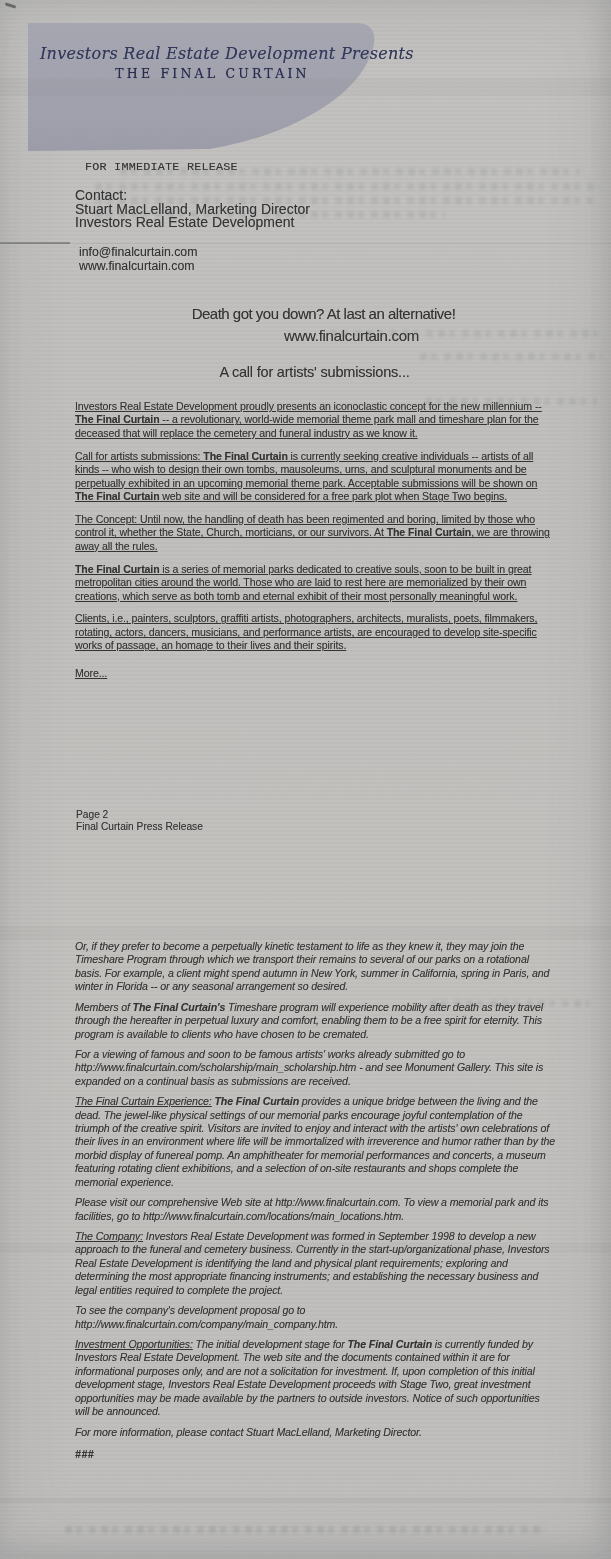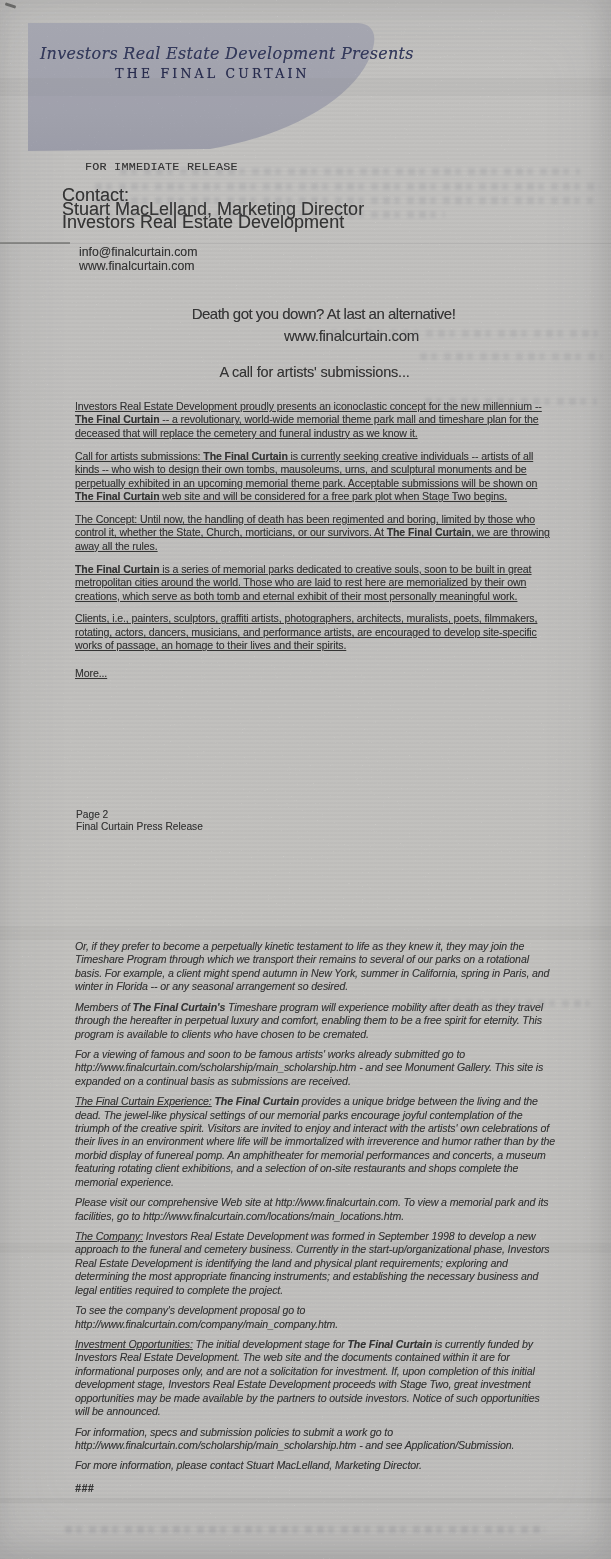--- a/index.html
+++ b/index.html
@@ -33,21 +33,21 @@
     white-space:nowrap;
   }
   .corner-mark{
     position:absolute;left:5px;top:4px;width:11px;height:3px;
     background:#5a5a58;transform:rotate(18deg);opacity:.75;border-radius:1px;
   }
 
   
   .typed{color:#3b3b3b;text-shadow:0 0 .6px rgba(59,59,59,.4);}
   .release-line{position:absolute;left:85px;top:160px;font-size:11.8px;letter-spacing:.2px;font-family:Liberation Mono, monospace;}
-  .contact-block{position:absolute;left:62px;top:189px;font-size:18px;line-height:13.6px;}
+  .contact-block{position:absolute;left:75px;top:189px;font-size:14px;line-height:13.6px;}
   .web-block{position:absolute;left:79px;top:246px;font-size:12.3px;line-height:13.6px;}
 
   .headline-wrap{position:absolute;left:0;top:303px;width:611px;text-align:center;padding-left:42px;}
   .headline-l1{font-size:15px;letter-spacing:-.5px;transform:translateX(-24px);line-height:22px;}
   .headline-l2{font-size:15px;letter-spacing:-.3px;transform:translateX(4px);line-height:22px;}
   .subhead{position:absolute;left:0;top:364px;width:611px;text-align:center;font-size:14.5px;letter-spacing:-.2px;transform:translateX(9px);}
 
   .bodycol{position:absolute;left:75px;width:480px;font-size:10.6px;line-height:13.42px;letter-spacing:-.12px;word-wrap:break-word;}
   #body1{top:400px;}
   #body2{top:940px;font-style:italic;}
@@ -128,21 +128,20 @@
   <div class="typed bodycol" id="body2">
     <div id="body2-paras">
         <p class="para"><span>Or, if they prefer to become a perpetually kinetic testament to life as they knew it, they may join the Timeshare Program through which we transport their remains to several of our parks on a rotational basis. For example, a client might spend autumn in New York, summer in California, spring in Paris, and winter in Florida -- or any seasonal arrangement so desired.</span></p>
         <p class="para"><span>Members of </span><span class="b">The Final Curtain's</span><span> Timeshare program will experience mobility after death as they travel through the hereafter in perpetual luxury and comfort, enabling them to be a free spirit for eternity. This program is available to clients who have chosen to be cremated.</span></p>
         <p class="para"><span>For a viewing of famous and soon to be famous artists' works already submitted go to http://www.finalcurtain.com/scholarship/main_scholarship.htm - and see Monument Gallery. This site is expanded on a continual basis as submissions are received.</span></p>
         <p class="para"><span class="u">The Final Curtain Experience:</span><span>  </span><span class="b">The Final Curtain</span><span> provides a unique bridge between the living and the dead. The jewel-like physical settings of our memorial parks encourage joyful contemplation of the triumph of the creative spirit. Visitors are invited to enjoy and interact with the artists' own celebrations of their lives in an environment where life will be immortalized with irreverence and humor rather than by the morbid display of funereal pomp. An amphitheater for memorial performances and concerts, a museum featuring rotating client exhibitions, and a selection of on-site restaurants and shops complete the memorial experience.</span></p>
         <p class="para"><span>Please visit our comprehensive Web site at http://www.finalcurtain.com. To view a memorial park and its facilities, go to http://www.finalcurtain.com/locations/main_locations.htm.</span></p>
         <p class="para"><span class="u">The Company:</span><span>  Investors Real Estate Development was formed in September 1998 to develop a new approach to the funeral and cemetery business. Currently in the start-up/organizational phase, Investors Real Estate Development is identifying the land and physical plant requirements; exploring and determining the most appropriate financing instruments; and establishing the necessary business and legal entities required to complete the project.</span></p>
         <p class="para"><span>To see the company's development proposal go to http://www.finalcurtain.com/company/main_company.htm.</span></p>
         <p class="para"><span class="u">Investment Opportunities:</span><span>  The initial development stage for </span><span class="b">The Final Curtain</span><span> is currently funded by Investors Real Estate Development. The web site and the documents contained within it are for informational purposes only, and are not a solicitation for investment. If, upon completion of this initial development stage, Investors Real Estate Development proceeds with Stage Two, great investment opportunities may be made available by the partners to outside investors. Notice of such opportunities will be announced.</span></p>
-        <p class="para"><span>For information, specs and submission policies to submit a work go to http://www.finalcurtain.com/scholarship/main_scholarship.htm - and see Application/Submission.</span></p>
         <p class="para"><span>For more information, please contact Stuart MacLelland, Marketing Director.</span></p>
       </div>
     <p class="para end-mark">###</p>
   </div>
 
   <div class="bleed" style="left:120px;top:168px;width:460px;"></div>
   <div class="bleed" style="left:95px;top:183px;width:505px;"></div>
   <div class="bleed" style="left:95px;top:197px;width:498px;"></div>
   <div class="bleed" style="left:95px;top:211px;width:350px;"></div>
   <div class="bleed" style="left:330px;top:330px;width:268px;"></div>

